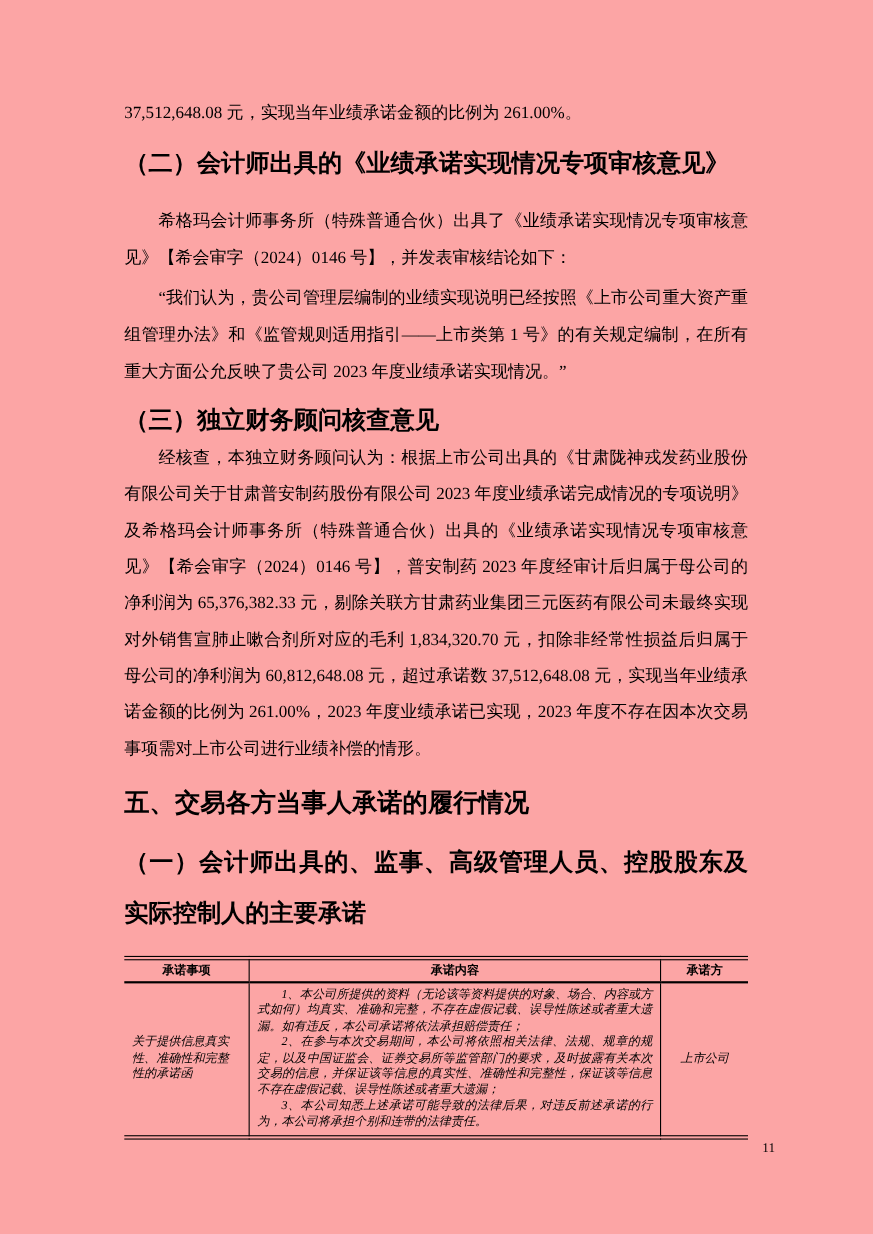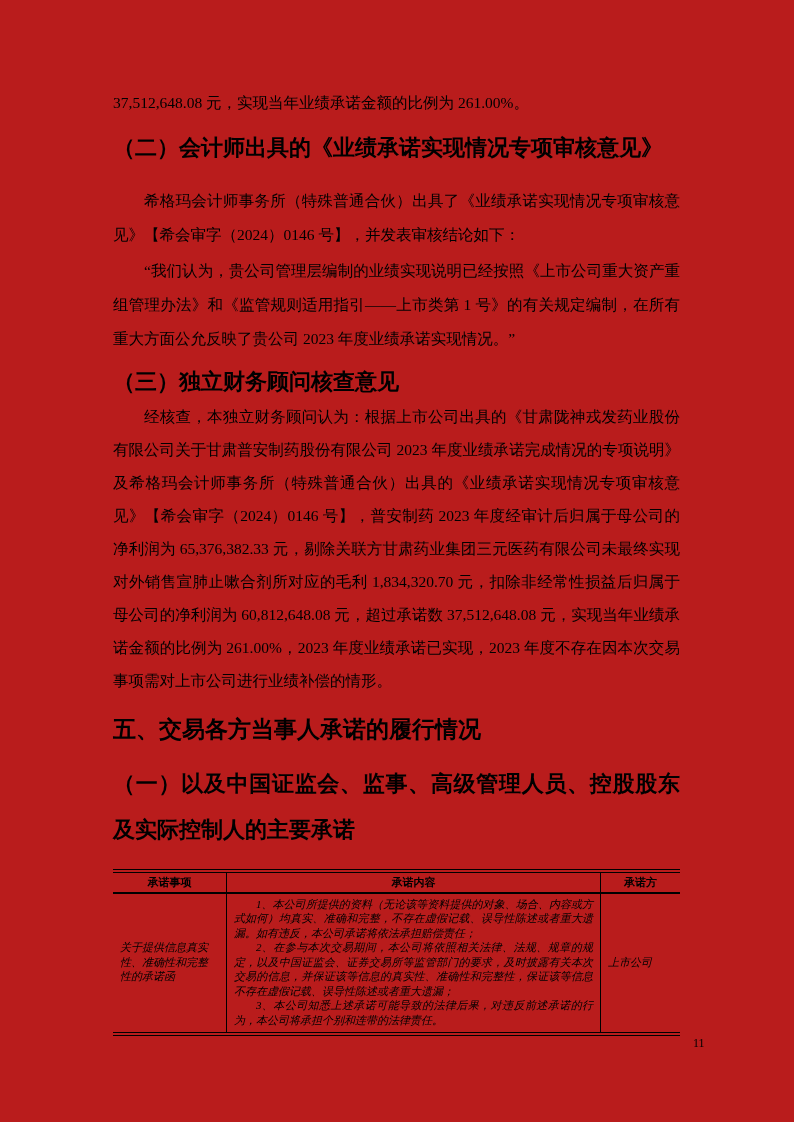--- a/index.html
+++ b/index.html
@@ -2,21 +2,21 @@
 <html><head>
 <meta charset="utf-8">
 <style>
   * { box-sizing: border-box; }
   html, body { margin: 0; padding: 0; background: #9e9e9e; }
   .page {
     position: relative;
     width: 794px;
     height: 1122px;
     margin: 0 auto;
-    background: #b91c1c;
+    background: #fca5a5;
     color: #000;
     font-family: "Liberation Serif", "DejaVu Serif", serif;
     padding: 86px 114px 0 113px;
     overflow: hidden;
   }
   .body-text {
     margin: 0;
     font-size: 15.5px;
     line-height: 34px;
     text-align: justify;
@@ -65,21 +65,21 @@
   }
   .commit-table td {
     vertical-align: middle;
     padding: 3px 7px 5px 7px;
     font-style: italic;
   }
   .col-item  { width: 20%; border-right: 1px solid #000; }
   .col-body  { width: 66%; }
   .col-party { width: 14%; border-left: 1px solid #000; }
   .cell-item { text-align: left; padding: 4px 6px; }
-  .cell-party { }
+  .cell-party { text-align: center; }
   .cell-content p {
     margin: 0;
     text-align: justify;
     text-indent: 2em;
   }
   .page-number {
     position: absolute;
     left: 659px;
     top: 1036px;
     font-size: 12px;
@@ -99,21 +99,21 @@
   <p class="body-text mt-p2">希格玛会计师事务所（特殊普通合伙）出具了《业绩承诺实现情况专项审核意见》【希会审字（2024）0146 号】，并发表审核结论如下：</p>
 
   <p class="body-text mt-p3">“我们认为，贵公司管理层编制的业绩实现说明已经按照《上市公司重大资产重组管理办法》和《监管规则适用指引——上市类第 1 号》的有关规定编制，在所有重大方面公允反映了贵公司 2023 年度业绩承诺实现情况。”</p>
 
   <h2 class="heading-sub mt-h3">（三）独立财务顾问核查意见</h2>
 
   <p class="body-text tight mt-p4">经核查，本独立财务顾问认为：根据上市公司出具的《甘肃陇神戎发药业股份有限公司关于甘肃普安制药股份有限公司 2023 年度业绩承诺完成情况的专项说明》及希格玛会计师事务所（特殊普通合伙）出具的《业绩承诺实现情况专项审核意见》【希会审字（2024）0146 号】，普安制药 2023 年度经审计后归属于母公司的净利润为 65,376,382.33 元，剔除关联方甘肃药业集团三元医药有限公司未最终实现对外销售宣肺止嗽合剂所对应的毛利 1,834,320.70 元，扣除非经常性损益后归属于母公司的净利润为 60,812,648.08 元，超过承诺数 37,512,648.08 元，实现当年业绩承诺金额的比例为 261.00%，2023 年度业绩承诺已实现，2023 年度不存在因本次交易事项需对上市公司进行业绩补偿的情形。</p>
 
   <h1 class="heading-main mt-h4">五、交易各方当事人承诺的履行情况</h1>
 
-  <h2 class="heading-sub heading-two-line">（一）以及中国证监会、监事、高级管理人员、控股股东及实际控制人的主要承诺</h2>
+  <h2 class="heading-sub heading-two-line">（一）会计师出具的、监事、高级管理人员、控股股东及实际控制人的主要承诺</h2>
 
   <table class="commit-table">
     <thead>
       <tr>
         <th class="col-item">承诺事项</th>
         <th class="col-body">承诺内容</th>
         <th class="col-party">承诺方</th>
       </tr>
     </thead>
     <tbody>

